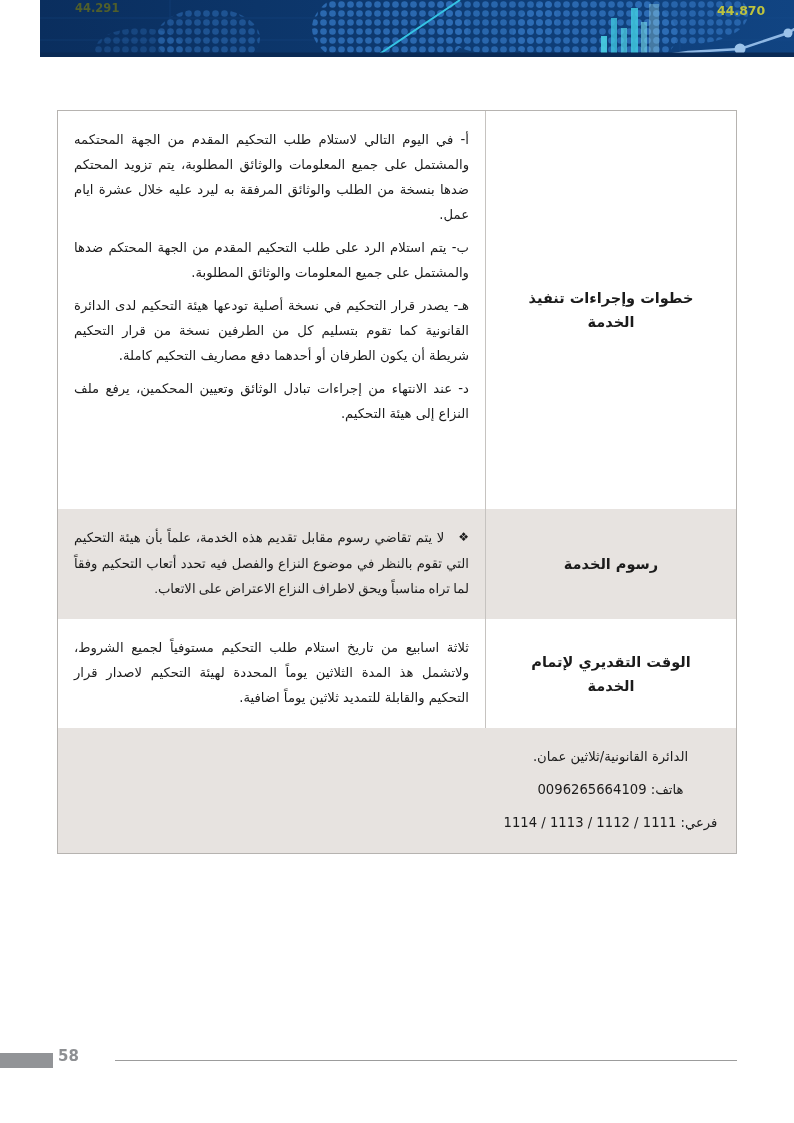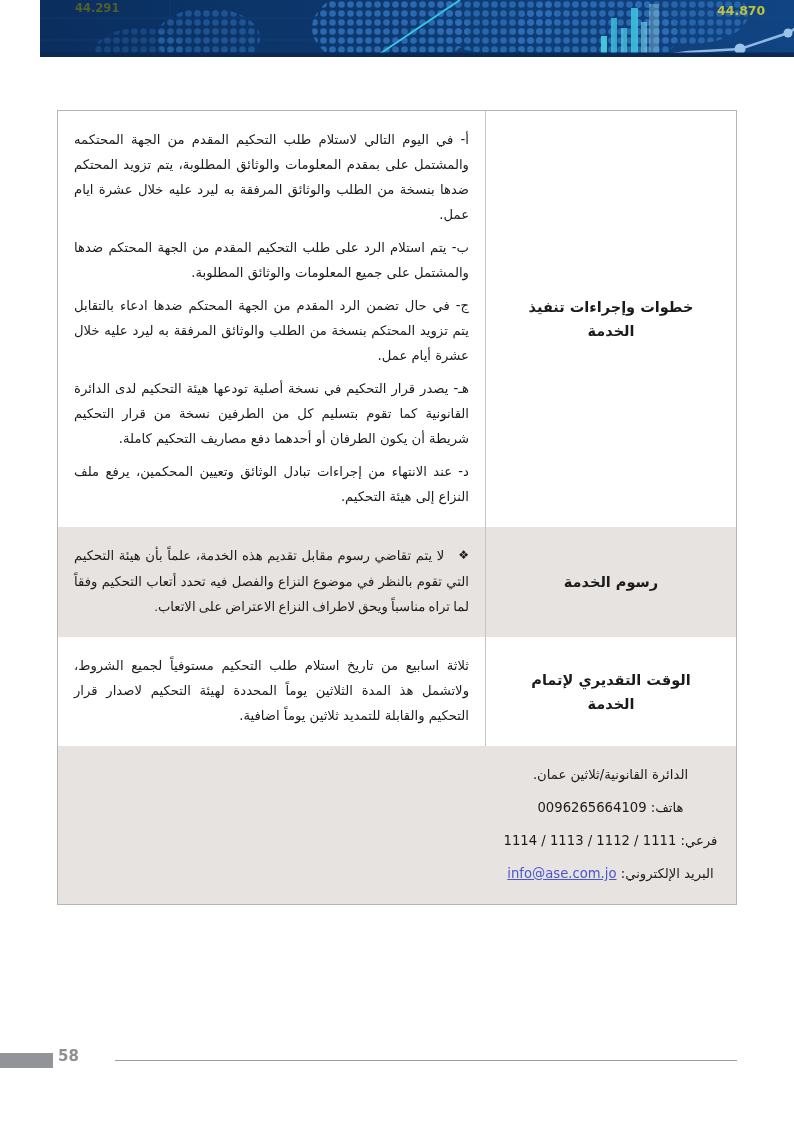--- a/index.html
+++ b/index.html
@@ -98,23 +98,22 @@
       <text x="35" y="12" font-size="11.5" font-weight="bold" fill="#515f2b">44.291</text>
       <text x="677" y="15" font-size="12.5" font-weight="bold" fill="#bdc23e">44.870</text>
     </svg>
   </div>
 
   <div class="doc-table">
 
     <div class="t-row row-steps">
       <div class="label-cell">خطوات وإجراءات تنفيذ الخدمة</div>
       <div class="content-cell">
-        <p>أ- في اليوم التالي لاستلام طلب التحكيم المقدم من الجهة المحتكمه والمشتمل على بمقدم المعلومات والوثائق المطلوبة، يتم تزويد المحتكم ضدها بنسخة من الطلب والوثائق المرفقة به ليرد عليه خلال عشرة ايام عمل.</p>
+        <p>أ- في اليوم التالي لاستلام طلب التحكيم المقدم من الجهة المحتكمه والمشتمل على جميع المعلومات والوثائق المطلوبة، يتم تزويد المحتكم ضدها بنسخة من الطلب والوثائق المرفقة به ليرد عليه خلال عشرة ايام عمل.</p>
         <p>ب- يتم استلام الرد على طلب التحكيم المقدم من الجهة المحتكم ضدها والمشتمل على جميع المعلومات والوثائق المطلوبة.</p>
-        <p>ج- في حال تضمن الرد المقدم من الجهة المحتكم ضدها ادعاء بالتقابل يتم تزويد المحتكم بنسخة من الطلب والوثائق المرفقة به ليرد عليه خلال عشرة أيام عمل.</p>
         <p>هـ- يصدر قرار التحكيم في نسخة أصلية تودعها هيئة التحكيم لدى الدائرة القانونية كما تقوم بتسليم كل من الطرفين نسخة من قرار التحكيم شريطة أن يكون الطرفان أو أحدهما دفع مصاريف التحكيم كاملة.</p>
         <p>د- عند الانتهاء من إجراءات تبادل الوثائق وتعيين المحكمين، يرفع ملف النزاع إلى هيئة التحكيم.</p>
       </div>
     </div>
 
     <div class="t-row gray row-fees">
       <div class="label-cell">رسوم الخدمة</div>
       <div class="content-cell">
         <p><span class="bullet">❖</span><span>لا يتم تقاضي رسوم مقابل تقديم هذه الخدمة، علماً بأن هيئة التحكيم التي تقوم بالنظر في موضوع النزاع والفصل فيه تحدد أتعاب التحكيم وفقاً لما تراه مناسباً ويحق لاطراف النزاع الاعتراض على الاتعاب.</span></p>
       </div>
@@ -125,21 +124,20 @@
       <div class="content-cell">
         <p>ثلاثة اسابيع من تاريخ استلام طلب التحكيم مستوفياً لجميع الشروط، ولاتشمل هذ المدة الثلاثين يوماً المحددة لهيئة التحكيم لاصدار قرار التحكيم والقابلة للتمديد ثلاثين يوماً اضافية.</p>
       </div>
     </div>
 
     <div class="t-row gray row-contact">
       <div class="content-cell">
         <p class="contact-line">الدائرة القانونية/ثلاثين عمان.</p>
         <p class="contact-line"><span>هاتف:</span> <span>0096265664109</span></p>
         <p class="contact-line"><span>فرعي:</span> <span>1111 / 1112 / 1113 / 1114</span></p>
-        <p class="contact-line"><span>البريد الإلكتروني:</span> <a class="email-link" href="#">info@ase.com.jo</a></p>
       </div>
     </div>
 
   </div>
 
   <div class="page-block"></div>
   <div class="page-number">58</div>
   <div class="footer-rule"></div>
 
 </div>

